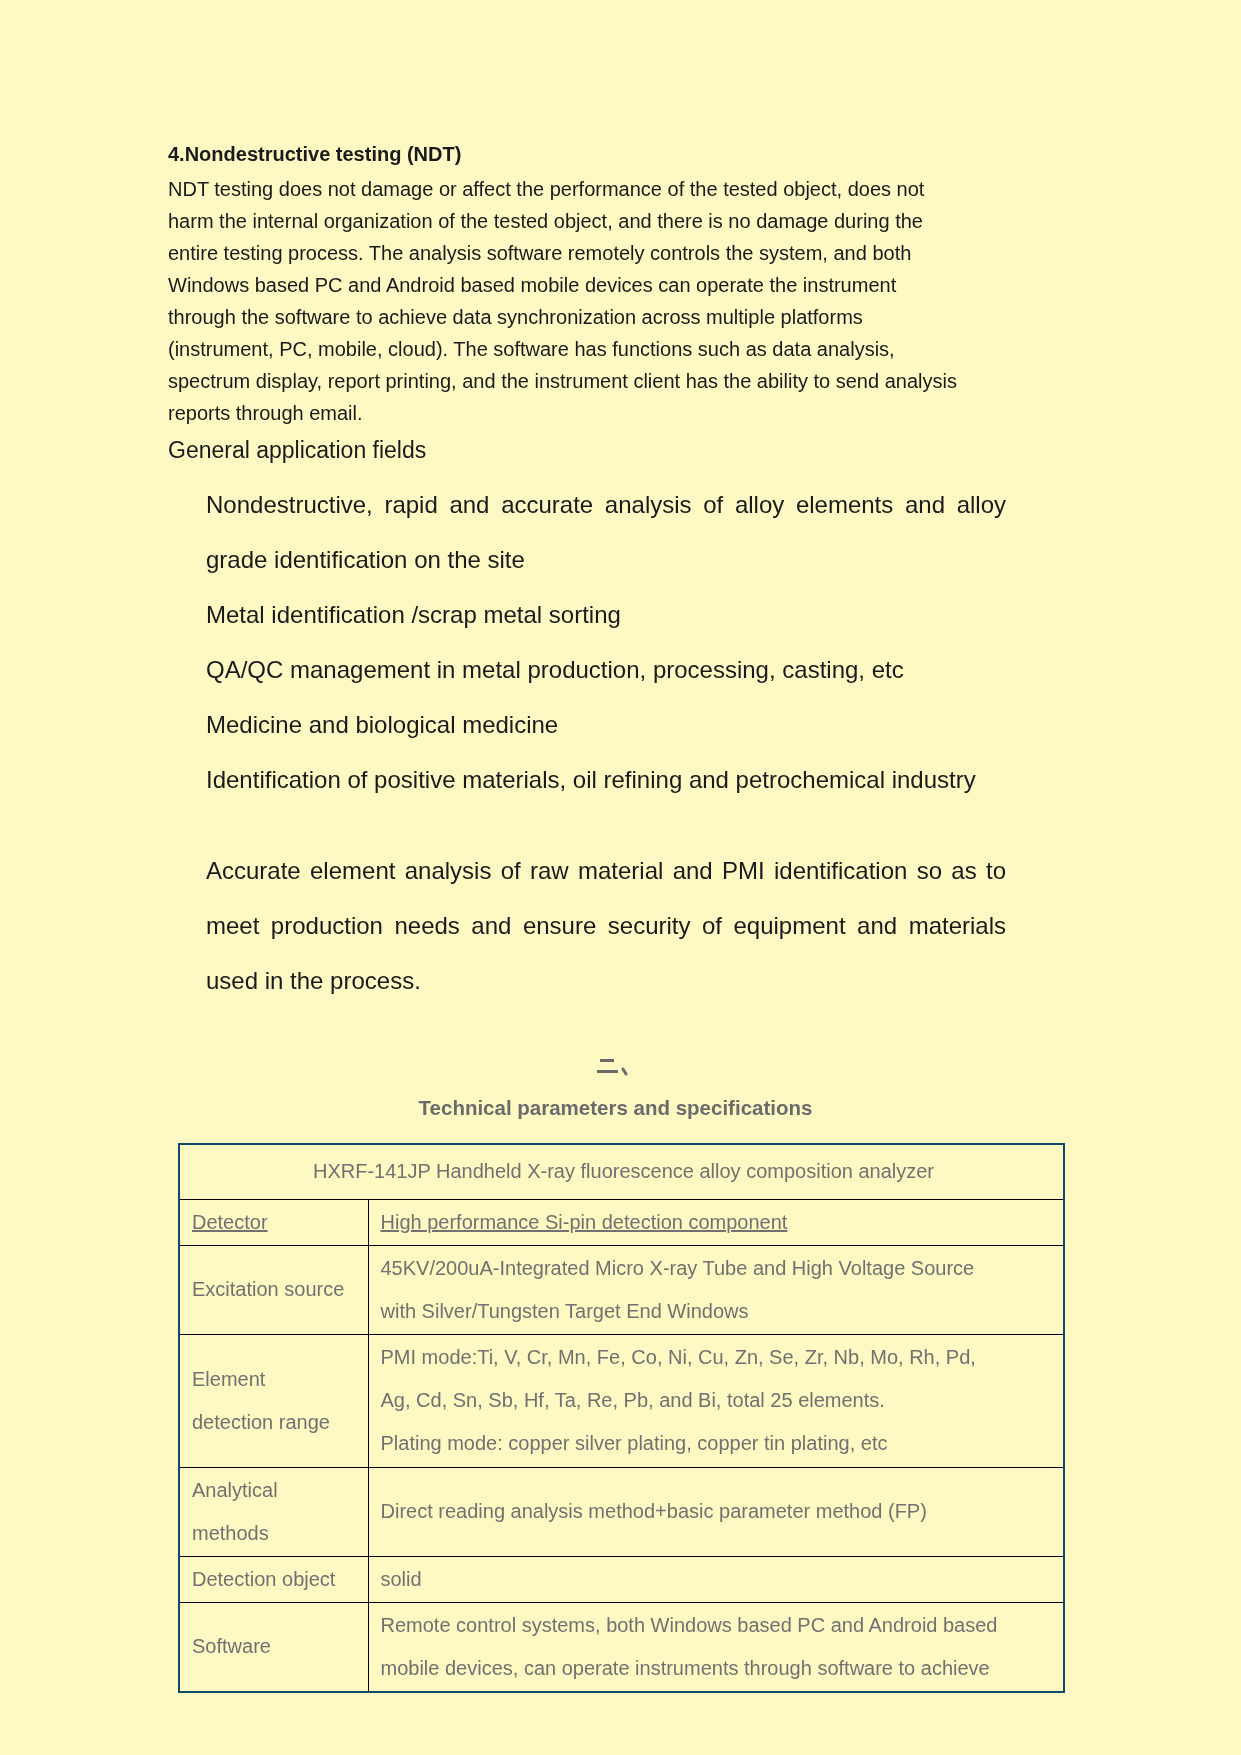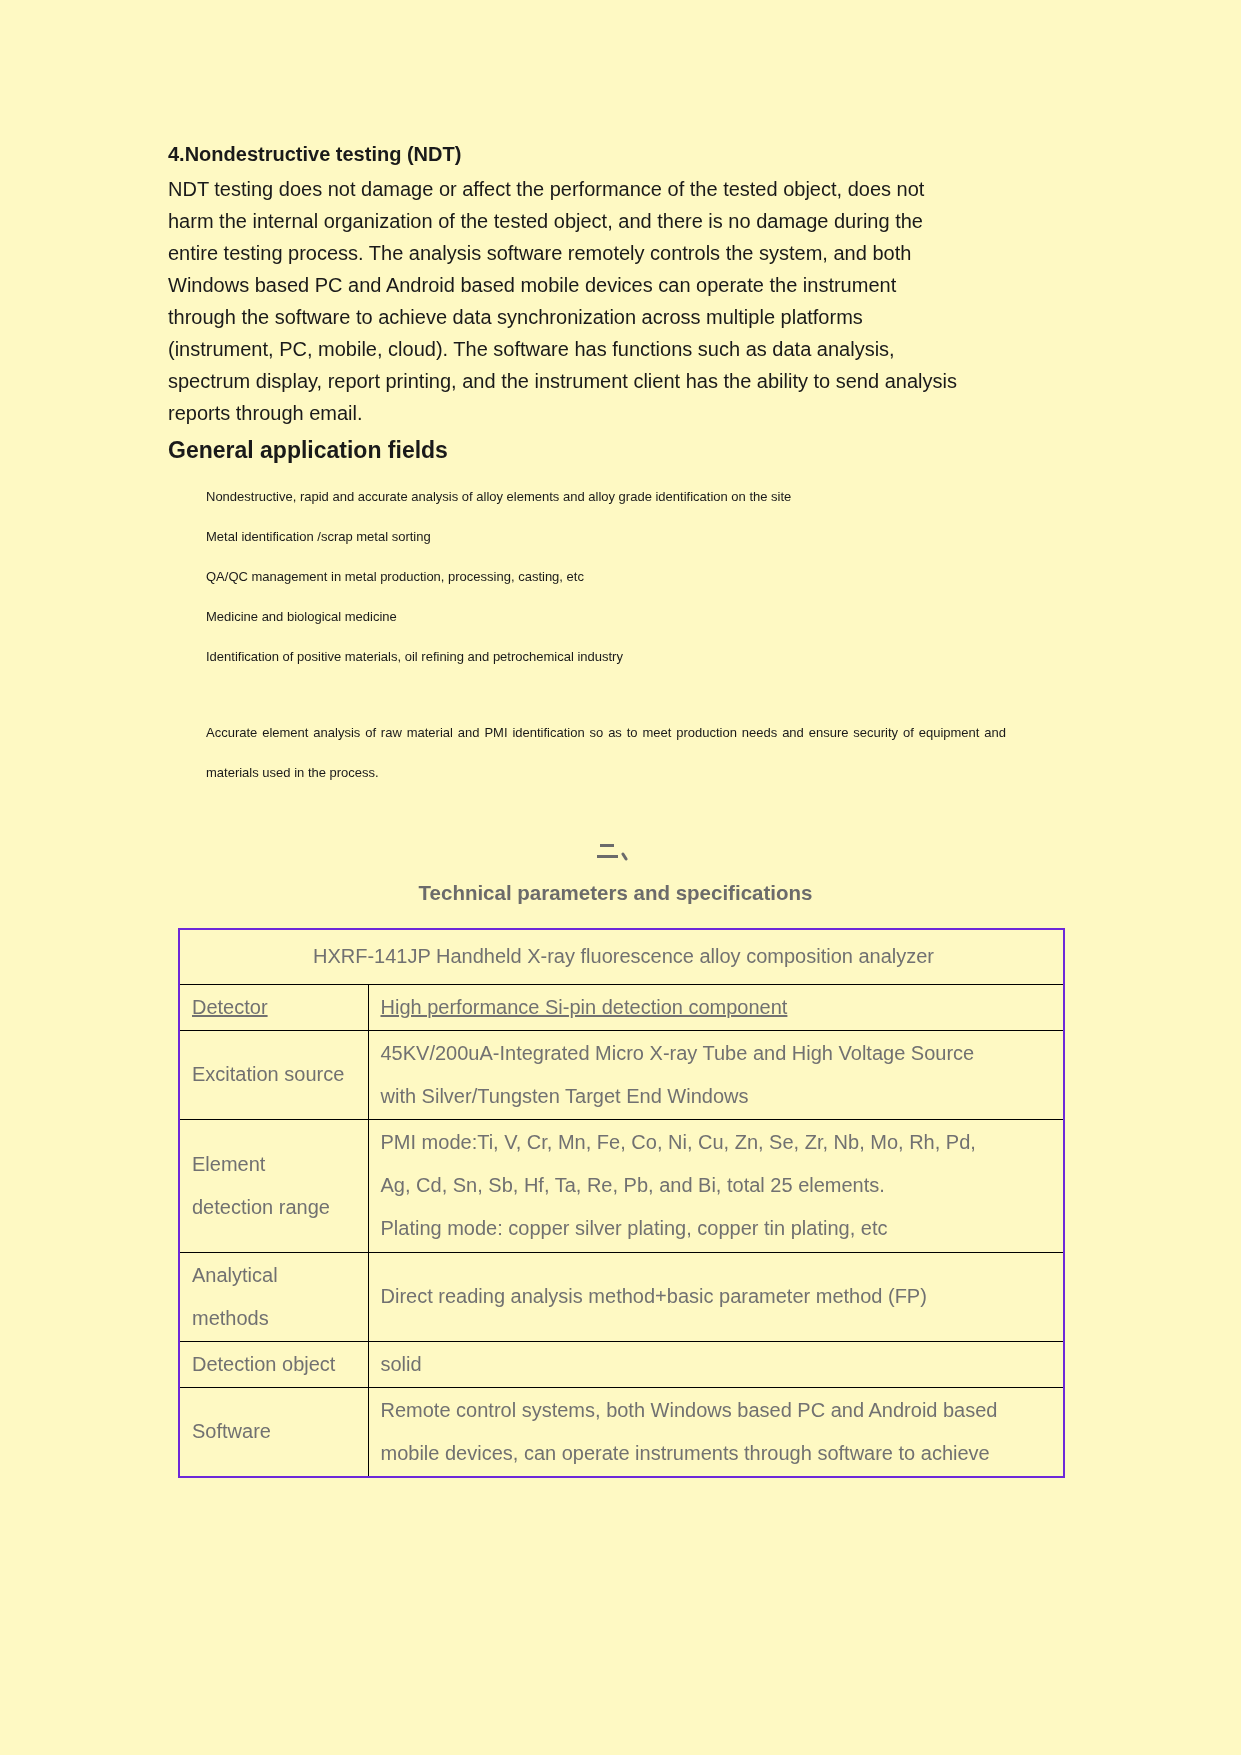--- a/index.html
+++ b/index.html
@@ -9,44 +9,44 @@
     background:#fef9c3;
     font-family:"Liberation Sans", sans-serif;
     color:#1a1a1a;
     overflow:hidden;
   }
   .content { position:absolute; left:168px; top:142px; width:895px; }
 
   .sec-title { font-size:20px; font-weight:bold; line-height:25px; margin:0 0 6px 0; }
   .sec-body  { font-size:20px; line-height:32px; margin:0; white-space:pre-line; }
 
-  .app-title { font-size:23px; font-weight:bold; line-height:30px; margin:6px 0 12px 0; }
+  .app-title { font-size:23px; font-weight:normal; line-height:30px; margin:6px 0 12px 0; }
 
   ul.fields { list-style:none; margin:0; padding:0; }
   li.field  { display:flex; align-items:flex-start; }
   .bullet-box { flex:0 0 38px; width:38px; padding-top:18px; }
   .bullet-dot { width:13px; height:14px; border-radius:50%; background:#000; margin-left:3px; }
-  .field-text { width:800px; max-width:800px; font-size:13px; line-height:40px; text-align:justify; }
+  .field-text { width:800px; max-width:800px; font-size:24px; line-height:55px; text-align:justify; }
 
   .tech-heading {
     display:flex; align-items:center;
     margin:46px 0 0 0;
     font-size:20.5px; font-weight:bold; color:#6b6b6b; line-height:28px;flex-direction:column;
   }
   .tech-prefix { position:relative; width:40px; height:26px; flex:0 0 40px; }
   .tech-prefix .b1 { position:absolute; left:4px;  top:5px;  width:14px; height:3px; background:#6b6b6b; }
   .tech-prefix .b2 { position:absolute; left:1px;  top:16px; width:21px; height:3px; background:#6b6b6b; }
   .tech-prefix .dun{ position:absolute; left:27px; top:13px; width:3px;  height:9px; background:#6b6b6b;
                      transform:rotate(-32deg); border-radius:2px; }
 
   table.spec {
     border-collapse:collapse; table-layout:fixed;
     width:885px; margin:21px 0 0 10px;
     color:#717171; font-size:20px;
-    border:2px solid #6d28d9;
+    border:2px solid #0c4a6e;
   }
   table.spec col.c-label { width:189px; }
   table.spec col.c-value { width:696px; }
   table.spec td {
     border:1px solid #000;
     vertical-align:middle;
     line-height:43px;
     padding:1px 8px 1px 12px;
     white-space:pre-line;
     overflow:hidden;

